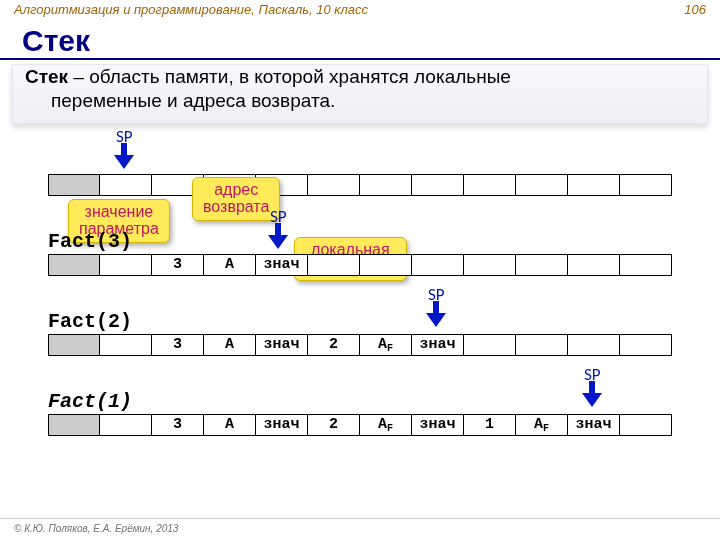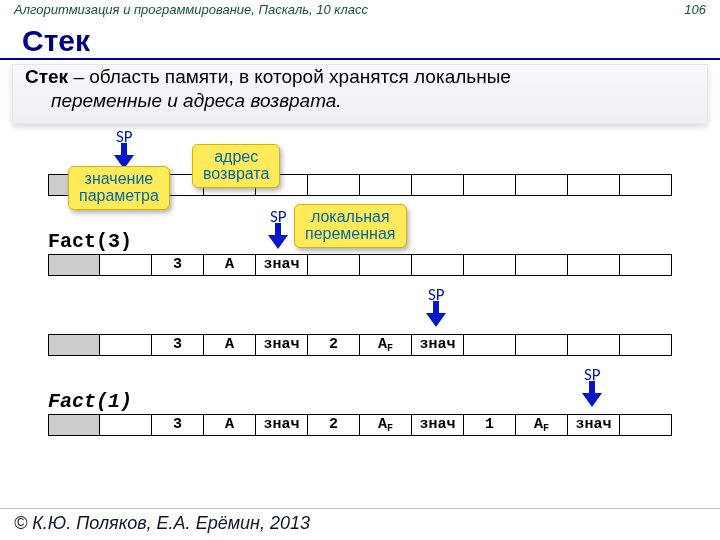--- a/index.html
+++ b/index.html
@@ -7,40 +7,40 @@
     width: 720px; height: 540px;
     font-family: Arial, sans-serif;
     background: #fff;
     position: relative;
     overflow: hidden;
   }
   .header-bar {
     width: 100%; height: 22px;
     padding: 2px 14px 0 14px;
     display: flex; justify-content: space-between;
-    font-style: italic; color: #14532d; font-size: 13px;
+    font-style: italic; color: #a16207; font-size: 13px;
     background: #fff;
   }
   .title {
     padding: 2px 14px 0 22px;
     font-size: 30px; font-weight: bold; color: #000080;
     border-bottom: 2px solid #000080;
   }
   .def-box {
     margin: 4px 12px 0 12px;
     padding: 0 12px 10px 12px;
     font-size: 19px;
     background: linear-gradient(#f7f8fb,#eef0f6);
     border: 1px solid #e5e7ee;
     border-radius: 2px;
     box-shadow: 0 3px 6px rgba(0,0,0,0.15);
     line-height: 1.25;
   }
   .def-box .kw { font-weight: bold; }
-  .def-box .indent { display:block; padding-left: 26px; font-style: italic; }
+  .def-box .indent { display:block; padding-left: 26px; }
   .content { position: relative; padding: 16px 0 0 0; }
 
   .sp-label {
     position: absolute;
     font-size: 17px; color: #001b9e; font-family: Calibri, Arial, sans-serif;
   }
   .arrow-down {
     position: absolute; width: 20px; height: 24px;
     display:flex; align-items:center; justify-content:center;
   }
@@ -69,27 +69,28 @@
   }
 
   .callout {
     position:absolute;
     background:#ffeb5a;
     border:1px solid #d4b600;
     border-radius:6px;
     box-shadow: 2px 3px 5px rgba(0,0,0,0.3);
     padding:3px 10px 4px 10px;
     font-size:16px; text-align:center; line-height:1.1;
-    color:#0369a1;
+    color:#be185d;
+    margin-top:33px;
   }
 
   .footer {
     position:absolute; left:0; bottom:0; width:100%;
     padding:4px 14px 6px 14px;
-    font-size:18px; color:#0f172a; font-style:italic;
+    font-size:10px; color:#737373; font-style:italic;
     border-top:1px solid #ccc;
     display:flex; gap:23px;
   }
 </style>
 </head>
 <body>
 
 <div class="header-bar">
   <span>Алгоритмизация и программирование, Паскаль, 10 класс</span>
   <span>106</span>
@@ -159,20 +160,21 @@
   </div>
 
   <span class="sp-label" style="left:428px; top:160px;">SP</span>
   <div class="arrow-down" style="left:426px; top:178px;">
     <svg width="20" height="26" viewBox="0 0 20 26">
         <rect x="7" y="0" width="6" height="14" fill="#0018c8"></rect>
         <polygon points="0,12 20,12 10,26" fill="#0018c8"></polygon>
       </svg>
   </div>
 
+  <div class="call-label" style="top:186px;">Fact(2)</div>
   <div class="row" style="top:210px;">
     <div class="cell shaded"></div>
     <div class="cell"></div>
     <div class="cell">3</div>
     <div class="cell">A</div>
     <div class="cell">знач</div>
     <div class="cell">2</div>
     <div class="cell sub">
         <span>A</span>
         <span class="subc">F</span>

